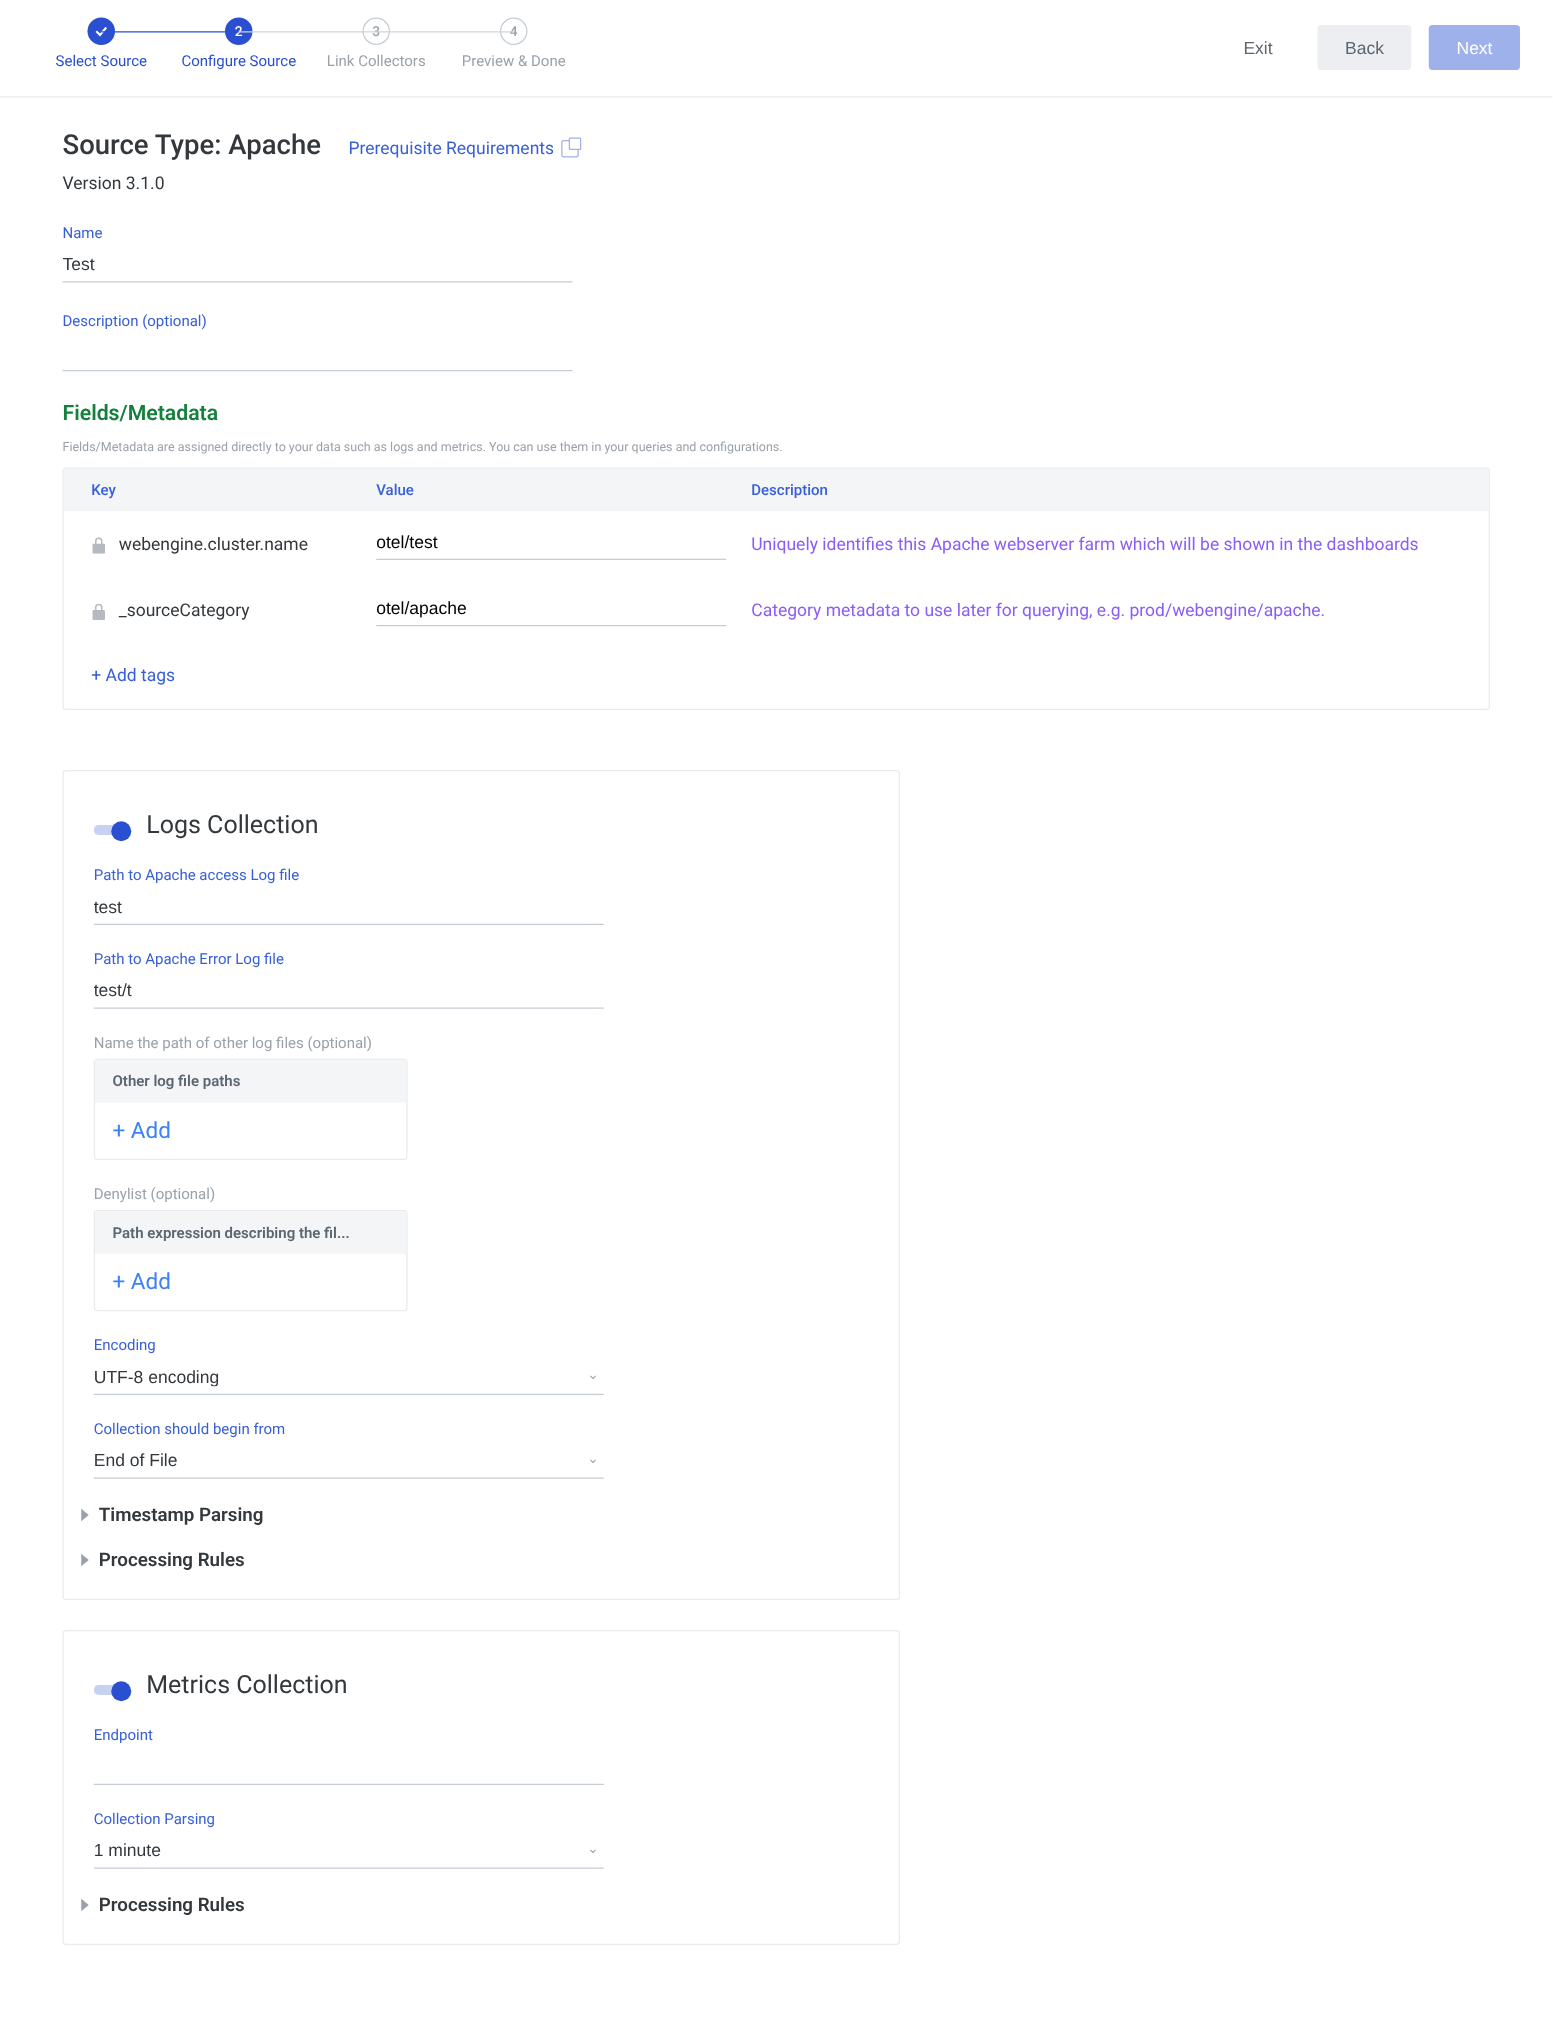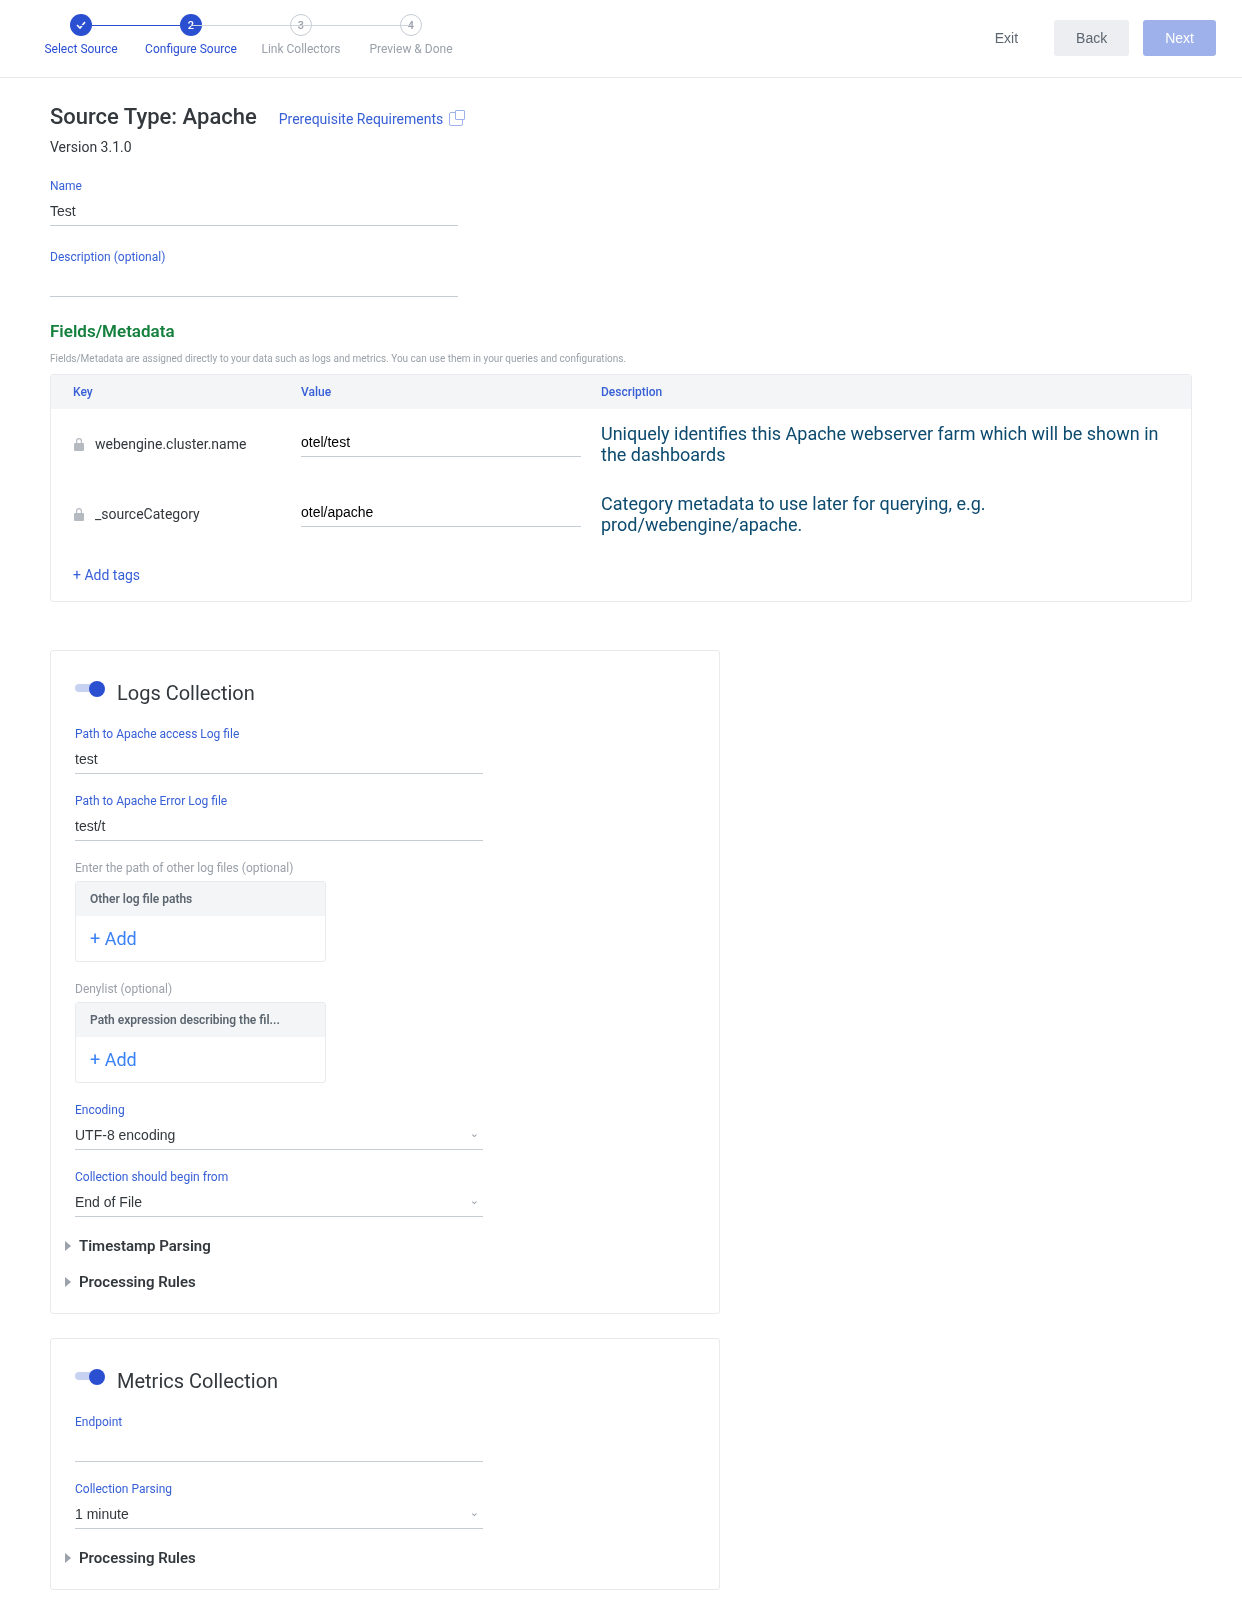--- a/index.html
+++ b/index.html
@@ -43,30 +43,30 @@
 
   h2.section { font-size: 17px; font-weight: 600; color: #15803d; margin: 20px 0 12px 0; }
   .hint { font-size: 10px; color: #9aa1aa; margin-bottom: 10px; }
 
   
   .meta-table { border: 1px solid #e8eaed; border-radius: 3px; }
   .meta-head { display:flex; background: #f4f5f7; font-size: 12px; color: #3860d6; font-weight: 500; }
   .meta-row { display:flex; align-items: center; padding: 14px 0; }
   .col-key  { width: 250px; padding-left: 22px; display:flex; align-items:center; gap:10px;}
   .col-val  { width: 300px; }
-  .col-desc { flex: 1; padding-right: 22px; font-size: 18px; color: #0c4a6e;}
+  .col-desc { flex: 1; padding-right: 22px; font-size: 14px; color: #8b5cf6;}
   .meta-head .col-key, .meta-head .col-val, .meta-head .col-desc { padding-top: 10px; padding-bottom: 10px; }
   .meta-input { width: 280px; border: none; border-bottom: 1px solid #c6ccd4; padding: 2px 0 6px 0; font-size: 14px; background: transparent; outline:none; }
   .lock-icon { width:12px; height:14px; color:#9aa1aa; }
   .key-text { font-size: 14px; color: #33383d; }
   .add-tags { color: #3860d6; font-size: 14px; padding: 18px 22px; cursor:pointer; }
 
   
   .card { width: 670px; border: 1px solid #e8eaed; border-radius: 3px; padding: 30px 24px 22px 24px; margin-top: 48px; }
-  .card-header { display:flex; align-items:flex-start; gap: 12px; margin-bottom: 22px; }
+  .card-header { display:flex; align-items:flex-end; gap: 12px; margin-bottom: 22px; }
   .toggle { width: 30px; height: 14px; position: relative; }
   .toggle-track { position:absolute; left:0; top:3px; width:26px; height:8px; border-radius:5px; background:#c7d2f3; }
   .toggle-knob  { position:absolute; right:0; top:0; width:16px; height:16px; border-radius:50%; background:#2b4fd1; }
   .card-title { font-size: 20px; font-weight: 400; color: #33383d; }
 
   .card .field-block { margin-bottom: 20px; }
   .card .text-input { width: 408px; }
 
   .mini-table { width: 251px; border: 1px solid #e8eaed; border-radius: 3px; margin-top: 6px; }
   .mini-head { background: #f4f5f7; font-size: 12px; font-weight: 600; color: #5c6670; padding: 10px 14px; white-space:nowrap; overflow:hidden; text-overflow:ellipsis;}
@@ -185,21 +185,21 @@
     <div class="field-block">
       <label class="field-label">Path to Apache access Log file</label>
       <input class="text-input" type="text" value="test" style="">
     </div>
     <div class="field-block">
       <label class="field-label">Path to Apache Error Log file</label>
       <input class="text-input" type="text" value="test/t" style="">
     </div>
 
     <div class="field-block">
-      <label class="field-label muted">Enter the path of other log files (optional)</label>
+      <label class="field-label muted">Name the path of other log files (optional)</label>
       <div class="mini-table">
         <div class="mini-head">Other log file paths</div>
         <div class="mini-add">+ Add</div>
       </div>
     </div>
 
     <div class="field-block">
       <label class="field-label muted">Denylist (optional)</label>
       <div class="mini-table">
         <div class="mini-head">Path expression describing the fil...</div>

